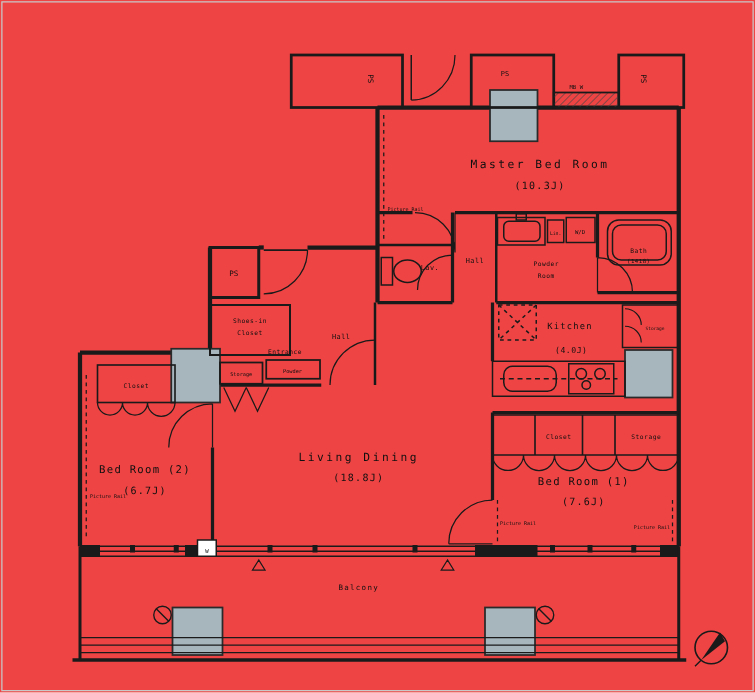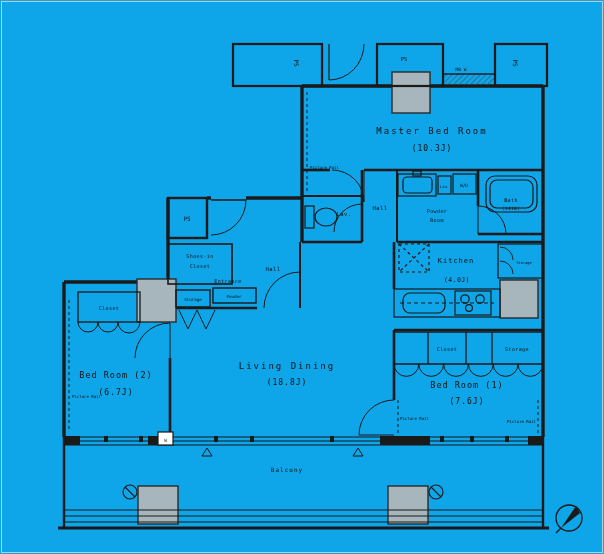--- a/index.html
+++ b/index.html
@@ -1,16 +1,16 @@
 <!DOCTYPE html>
 <html><head>
 <meta charset="utf-8">
 <style>
   html,body{margin:0;padding:0;background:#fff;}
-  .canvas{position:relative;width:604px;height:554px;background:#0ea5e9;overflow:hidden;
+  .canvas{position:relative;width:604px;height:554px;background:#ef4444;overflow:hidden;
           font-family:"DejaVu Sans Mono", monospace;}
   .frame{position:absolute;left:1px;top:1px;right:1px;bottom:1px;border:1px solid #c8c8c8;}
   svg text{fill:#101010;}
   .rm{letter-spacing:2px;}
   .rs{letter-spacing:1px;}
   .sm{letter-spacing:0.4px;}
 </style>
 </head>
 <body>
 

